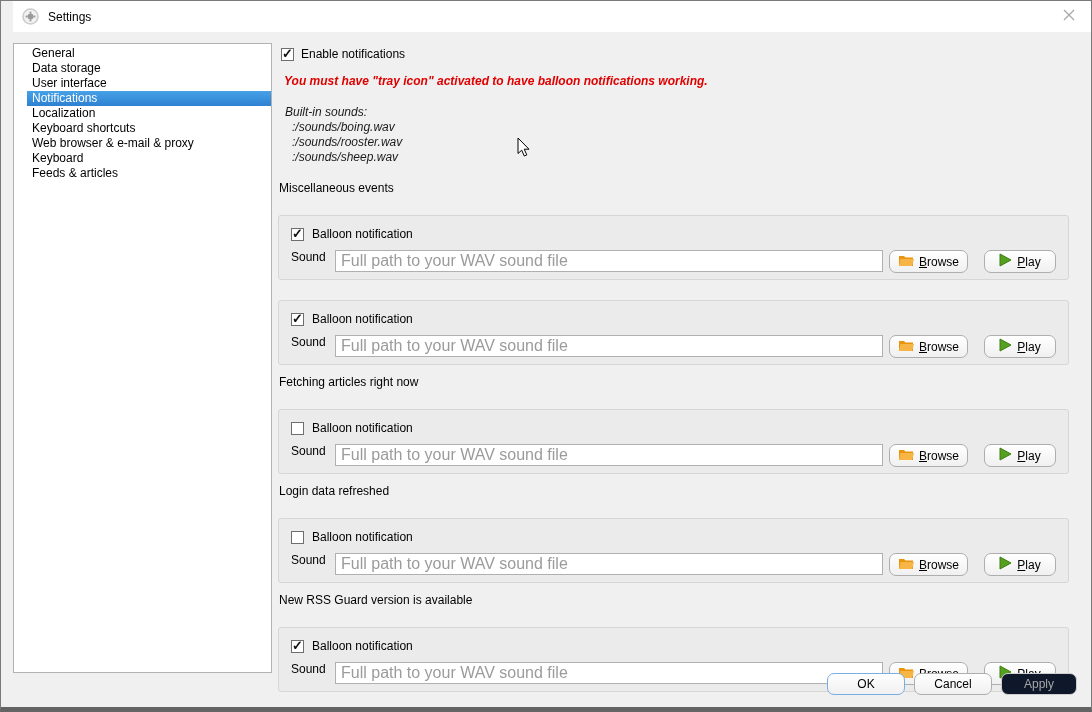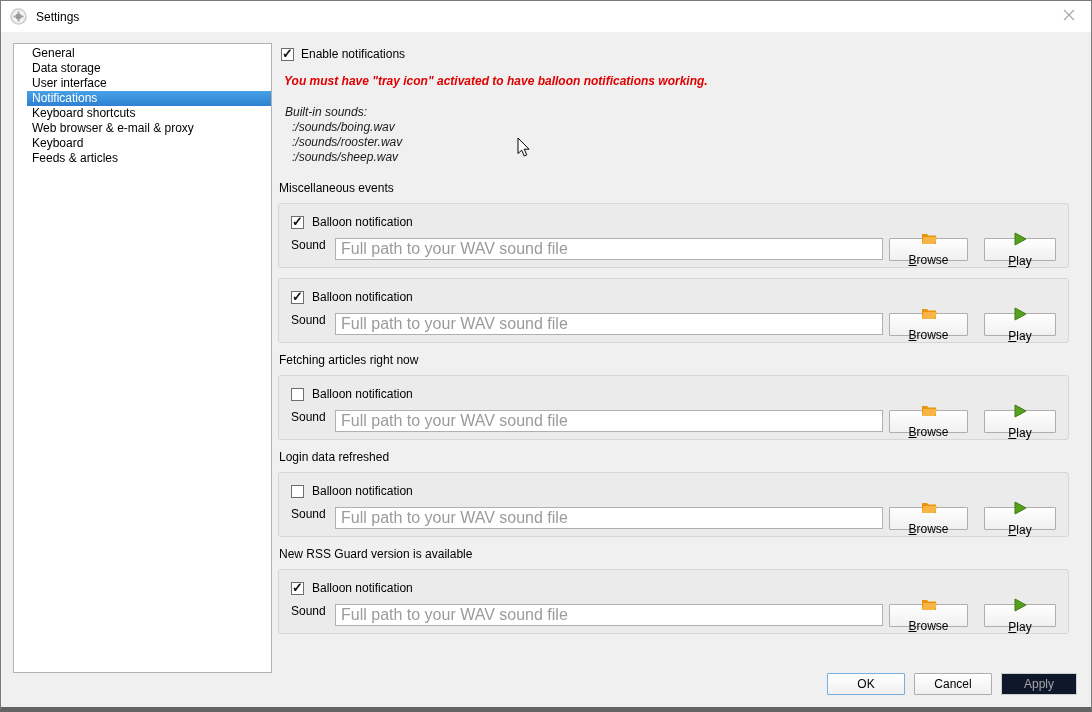--- a/index.html
+++ b/index.html
@@ -2,21 +2,21 @@
 <html><head>
 <meta charset="utf-8">
 <style>
   * { margin:0; padding:0; box-sizing:border-box; }
   html,body { width:1092px; height:712px; }
   body { font-family:"Liberation Sans", sans-serif; font-size:12px; color:#000; position:relative; }
 
   .window { position:absolute; inset:0; background:#f0f0f0; border:1px solid #7a7a7a; border-bottom:5px solid #646464; }
 
   
-  .titlebar { position:absolute; top:0; left:0; right:0; height:31px; background:#ffffff; display:flex; align-items:center; padding-left:9px; }
+  .titlebar { position:absolute; top:0; left:12px; right:0; height:31px; background:#ffffff; display:flex; align-items:center; padding-left:9px; }
   .app-icon { width:17px; height:17px; margin-right:9px; display:inline-flex; }
   .title-text { font-size:12px; color:#000; }
   .close-btn { position:absolute; top:0; right:0; width:45px; height:30px; display:flex; align-items:center; justify-content:center; }
 
   
   .sidebar { position:absolute; left:12px; top:42px; width:259px; height:630px; background:#fff; border:1px solid #b2b2b2; padding-top:2px; overflow:hidden;padding-left:13px; }
   .side-item { height:15px; line-height:15px; padding-left:5px; white-space:nowrap; cursor:default; }
   .side-item.selected { background:linear-gradient(#46a1e7,#2e81d1); color:#fff; }
 
   
@@ -27,28 +27,28 @@
   .enable-row { margin-top:5px; margin-left:3px; display:flex; align-items:center; gap:7px; height:16px; }
 
   .warning { margin-top:12px; padding-left:6px; color:#e00000; font-weight:bold; font-style:italic; }
 
   .sounds { margin-top:17px; padding-left:7px; font-style:italic; color:#1b1b1b; line-height:15px; }
   .sounds .path { padding-left:7px; }
 
   .sections { margin-top:16px; }
   .section { margin-bottom:10px; }
   .section-title { height:14px; line-height:14px; padding-left:1px; }
-  .groupbox { margin-top:8px; height:65px; background:#ebebeb; border:1px solid #d6d6d6; border-radius:3px; padding:10px 12px 0 12px; }
+  .groupbox { margin-top:20px; height:65px; background:#ebebeb; border:1px solid #d6d6d6; border-radius:3px; padding:10px 12px 0 12px; }
   .balloon-row { display:flex; align-items:center; gap:8px; height:16px; }
   .sound-row { margin-top:8px; display:flex; align-items:flex-start; }
   .sound-label { width:37px; margin-right:7px; }
   .sound-input { flex:1; height:22px; border:1px solid #b0b0b0; background:#fff; padding:0 5px; font-family:"Liberation Sans",sans-serif; font-size:16px; color:#000; margin-right:6px; }
   .sound-input::placeholder { color:#9b9b9b; opacity:1; }
 
-  .btn { height:23px; display:inline-flex; align-items:center; justify-content:center; gap:5px; background:linear-gradient(#ffffff,#f0f0f0); border:1px solid #aeaeae; border-radius:1px; font-family:"Liberation Sans",sans-serif; font-size:12px; color:#000; cursor:default;flex-direction:column; }
+  .btn { height:23px; display:inline-flex; align-items:center; justify-content:center; gap:5px; background:linear-gradient(#ffffff,#f0f0f0); border:1px solid #aeaeae; border-radius:7px; font-family:"Liberation Sans",sans-serif; font-size:12px; color:#000; cursor:default; }
   .btn-browse { width:79px; }
   .btn-play { width:72px; }
   .u { text-decoration:underline; }
 
   
   .footer { position:absolute; right:14px; bottom:12px; display:flex; gap:9px;padding-left:48px; }
   .footer .btn { height:22px; }
   .btn-ok { width:78px; border-color:#78aee2; }
   .btn-cancel { width:78px; }
   .btn-apply { width:76px; }
@@ -82,20 +82,21 @@
         </svg>
       </span>
     </span>
   </div>
 
   <div class="sidebar">
     <div class="side-item">General</div>
     <div class="side-item">Data storage</div>
     <div class="side-item">User interface</div>
     <div class="side-item selected">Notifications</div>
+    <div class="side-item">Localization</div>
     <div class="side-item">Keyboard shortcuts</div>
     <div class="side-item">Web browser &amp; e-mail &amp; proxy</div>
     <div class="side-item">Keyboard</div>
     <div class="side-item">Feeds &amp; articles</div>
   </div>
 
   <div class="content">
 
     <div class="enable-row">
       <span class="cb checked"></span>

